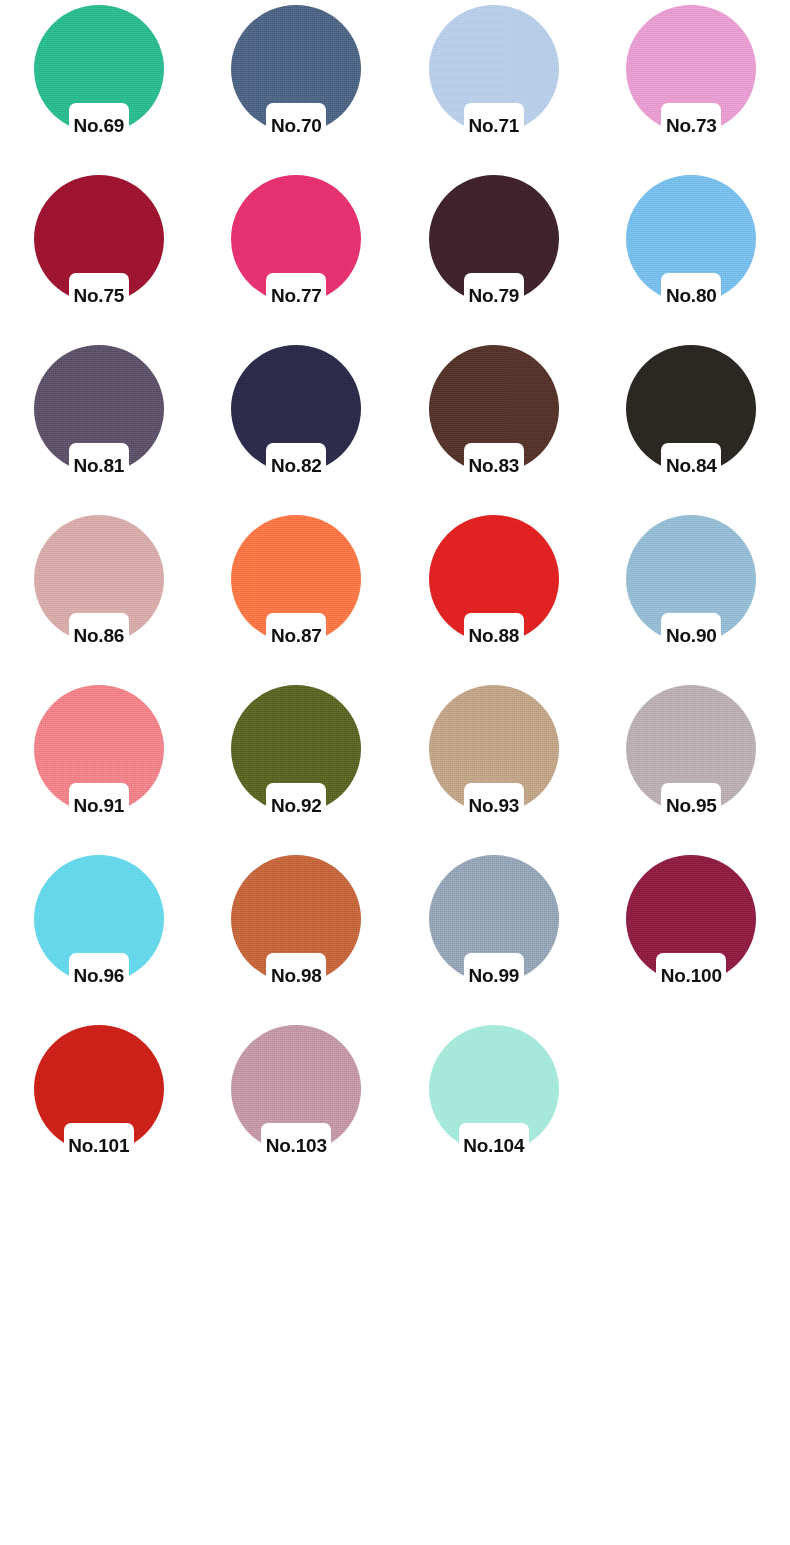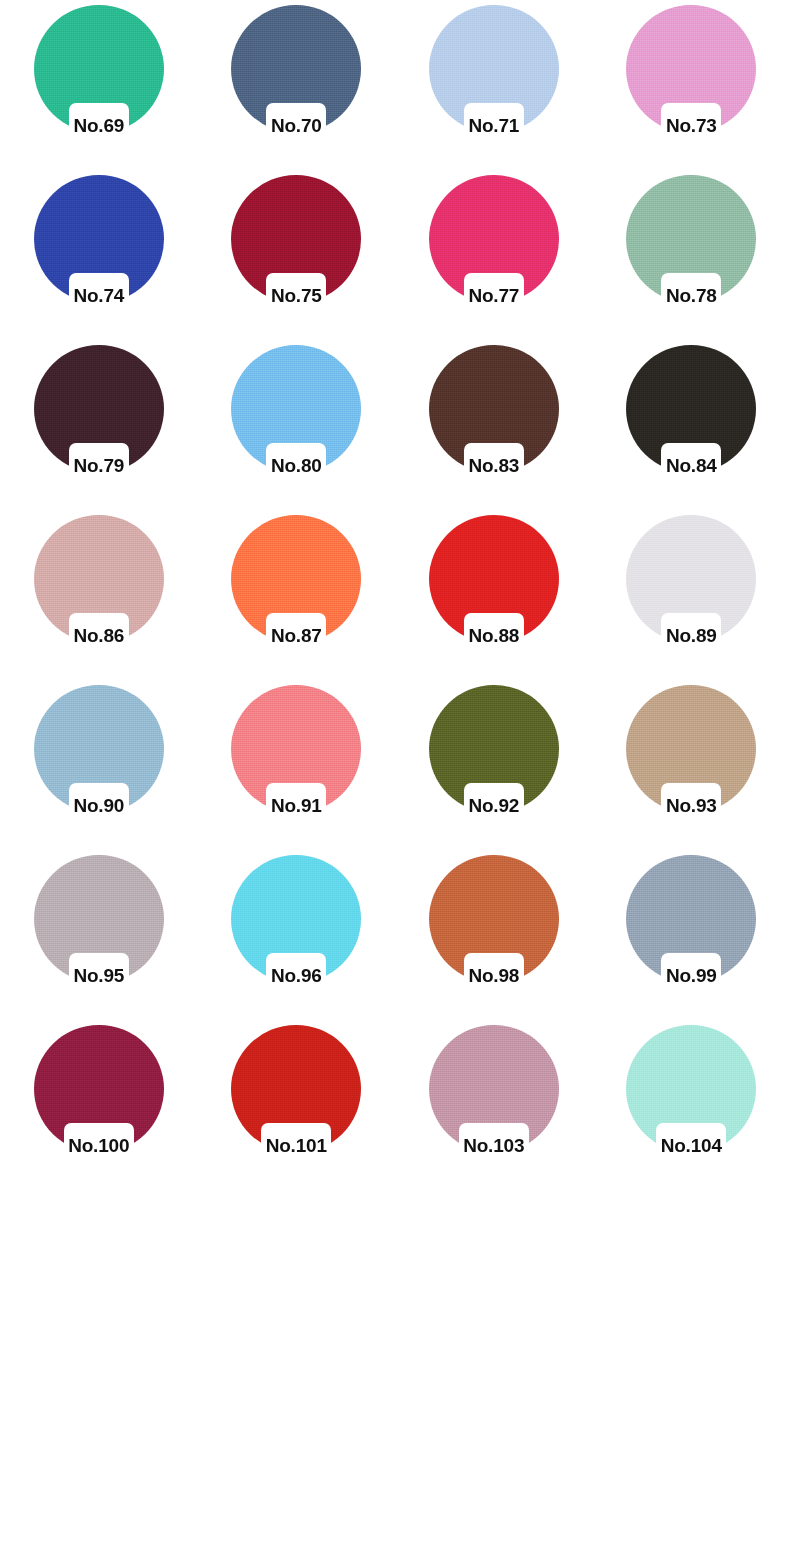--- a/index.html
+++ b/index.html
@@ -131,62 +131,62 @@
       </div>
       <div class="swatch-cell">
         <div class="swatch-wrap">
           <div class="swatch-disc" style="background-color: rgb(231, 155, 208);"></div>
           <div class="swatch-notch"></div>
           <div class="swatch-label">No.73</div>
         </div>
       </div>
       <div class="swatch-cell">
         <div class="swatch-wrap">
-          <div class="swatch-disc" style="background-color: rgb(47, 68, 168);"></div>
-          <div class="swatch-notch"></div>
-          <div class="swatch-label">No.74</div>
-        </div>
-      </div>
-      <div class="swatch-cell">
-        <div class="swatch-wrap">
           <div class="swatch-disc" style="background-color: rgb(156, 20, 48);"></div>
           <div class="swatch-notch"></div>
           <div class="swatch-label">No.75</div>
         </div>
       </div>
       <div class="swatch-cell">
         <div class="swatch-wrap">
           <div class="swatch-disc" style="background-color: rgb(229, 49, 110);"></div>
           <div class="swatch-notch"></div>
           <div class="swatch-label">No.77</div>
         </div>
       </div>
       <div class="swatch-cell">
         <div class="swatch-wrap">
-          <div class="swatch-disc" style="background-color: rgb(143, 188, 164);"></div>
-          <div class="swatch-notch"></div>
-          <div class="swatch-label">No.78</div>
-        </div>
-      </div>
-      <div class="swatch-cell">
-        <div class="swatch-wrap">
           <div class="swatch-disc" style="background-color: rgb(62, 34, 44);"></div>
           <div class="swatch-notch"></div>
           <div class="swatch-label">No.79</div>
         </div>
       </div>
       <div class="swatch-cell">
         <div class="swatch-wrap">
           <div class="swatch-disc" style="background-color: rgb(118, 189, 235);"></div>
           <div class="swatch-notch"></div>
           <div class="swatch-label">No.80</div>
         </div>
       </div>
       <div class="swatch-cell">
         <div class="swatch-wrap">
+          <div class="swatch-disc" style="background-color: rgb(91, 81, 104);"></div>
+          <div class="swatch-notch"></div>
+          <div class="swatch-label">No.81</div>
+        </div>
+      </div>
+      <div class="swatch-cell">
+        <div class="swatch-wrap">
+          <div class="swatch-disc" style="background-color: rgb(44, 43, 74);"></div>
+          <div class="swatch-notch"></div>
+          <div class="swatch-label">No.82</div>
+        </div>
+      </div>
+      <div class="swatch-cell">
+        <div class="swatch-wrap">
           <div class="swatch-disc" style="background-color: rgb(84, 51, 42);"></div>
           <div class="swatch-notch"></div>
           <div class="swatch-label">No.83</div>
         </div>
       </div>
       <div class="swatch-cell">
         <div class="swatch-wrap">
           <div class="swatch-disc" style="background-color: rgb(42, 39, 35);"></div>
           <div class="swatch-notch"></div>
           <div class="swatch-label">No.84</div>
@@ -204,27 +204,20 @@
           <div class="swatch-disc" style="background-color: rgb(250, 116, 69);"></div>
           <div class="swatch-notch"></div>
           <div class="swatch-label">No.87</div>
         </div>
       </div>
       <div class="swatch-cell">
         <div class="swatch-wrap">
           <div class="swatch-disc" style="background-color: rgb(224, 33, 33);"></div>
           <div class="swatch-notch"></div>
           <div class="swatch-label">No.88</div>
-        </div>
-      </div>
-      <div class="swatch-cell">
-        <div class="swatch-wrap">
-          <div class="swatch-disc" style="background-color: rgb(227, 225, 230);"></div>
-          <div class="swatch-notch"></div>
-          <div class="swatch-label">No.89</div>
         </div>
       </div>
       <div class="swatch-cell">
         <div class="swatch-wrap">
           <div class="swatch-disc" style="background-color: rgb(147, 187, 211);"></div>
           <div class="swatch-notch"></div>
           <div class="swatch-label">No.90</div>
         </div>
       </div>
       <div class="swatch-cell">

